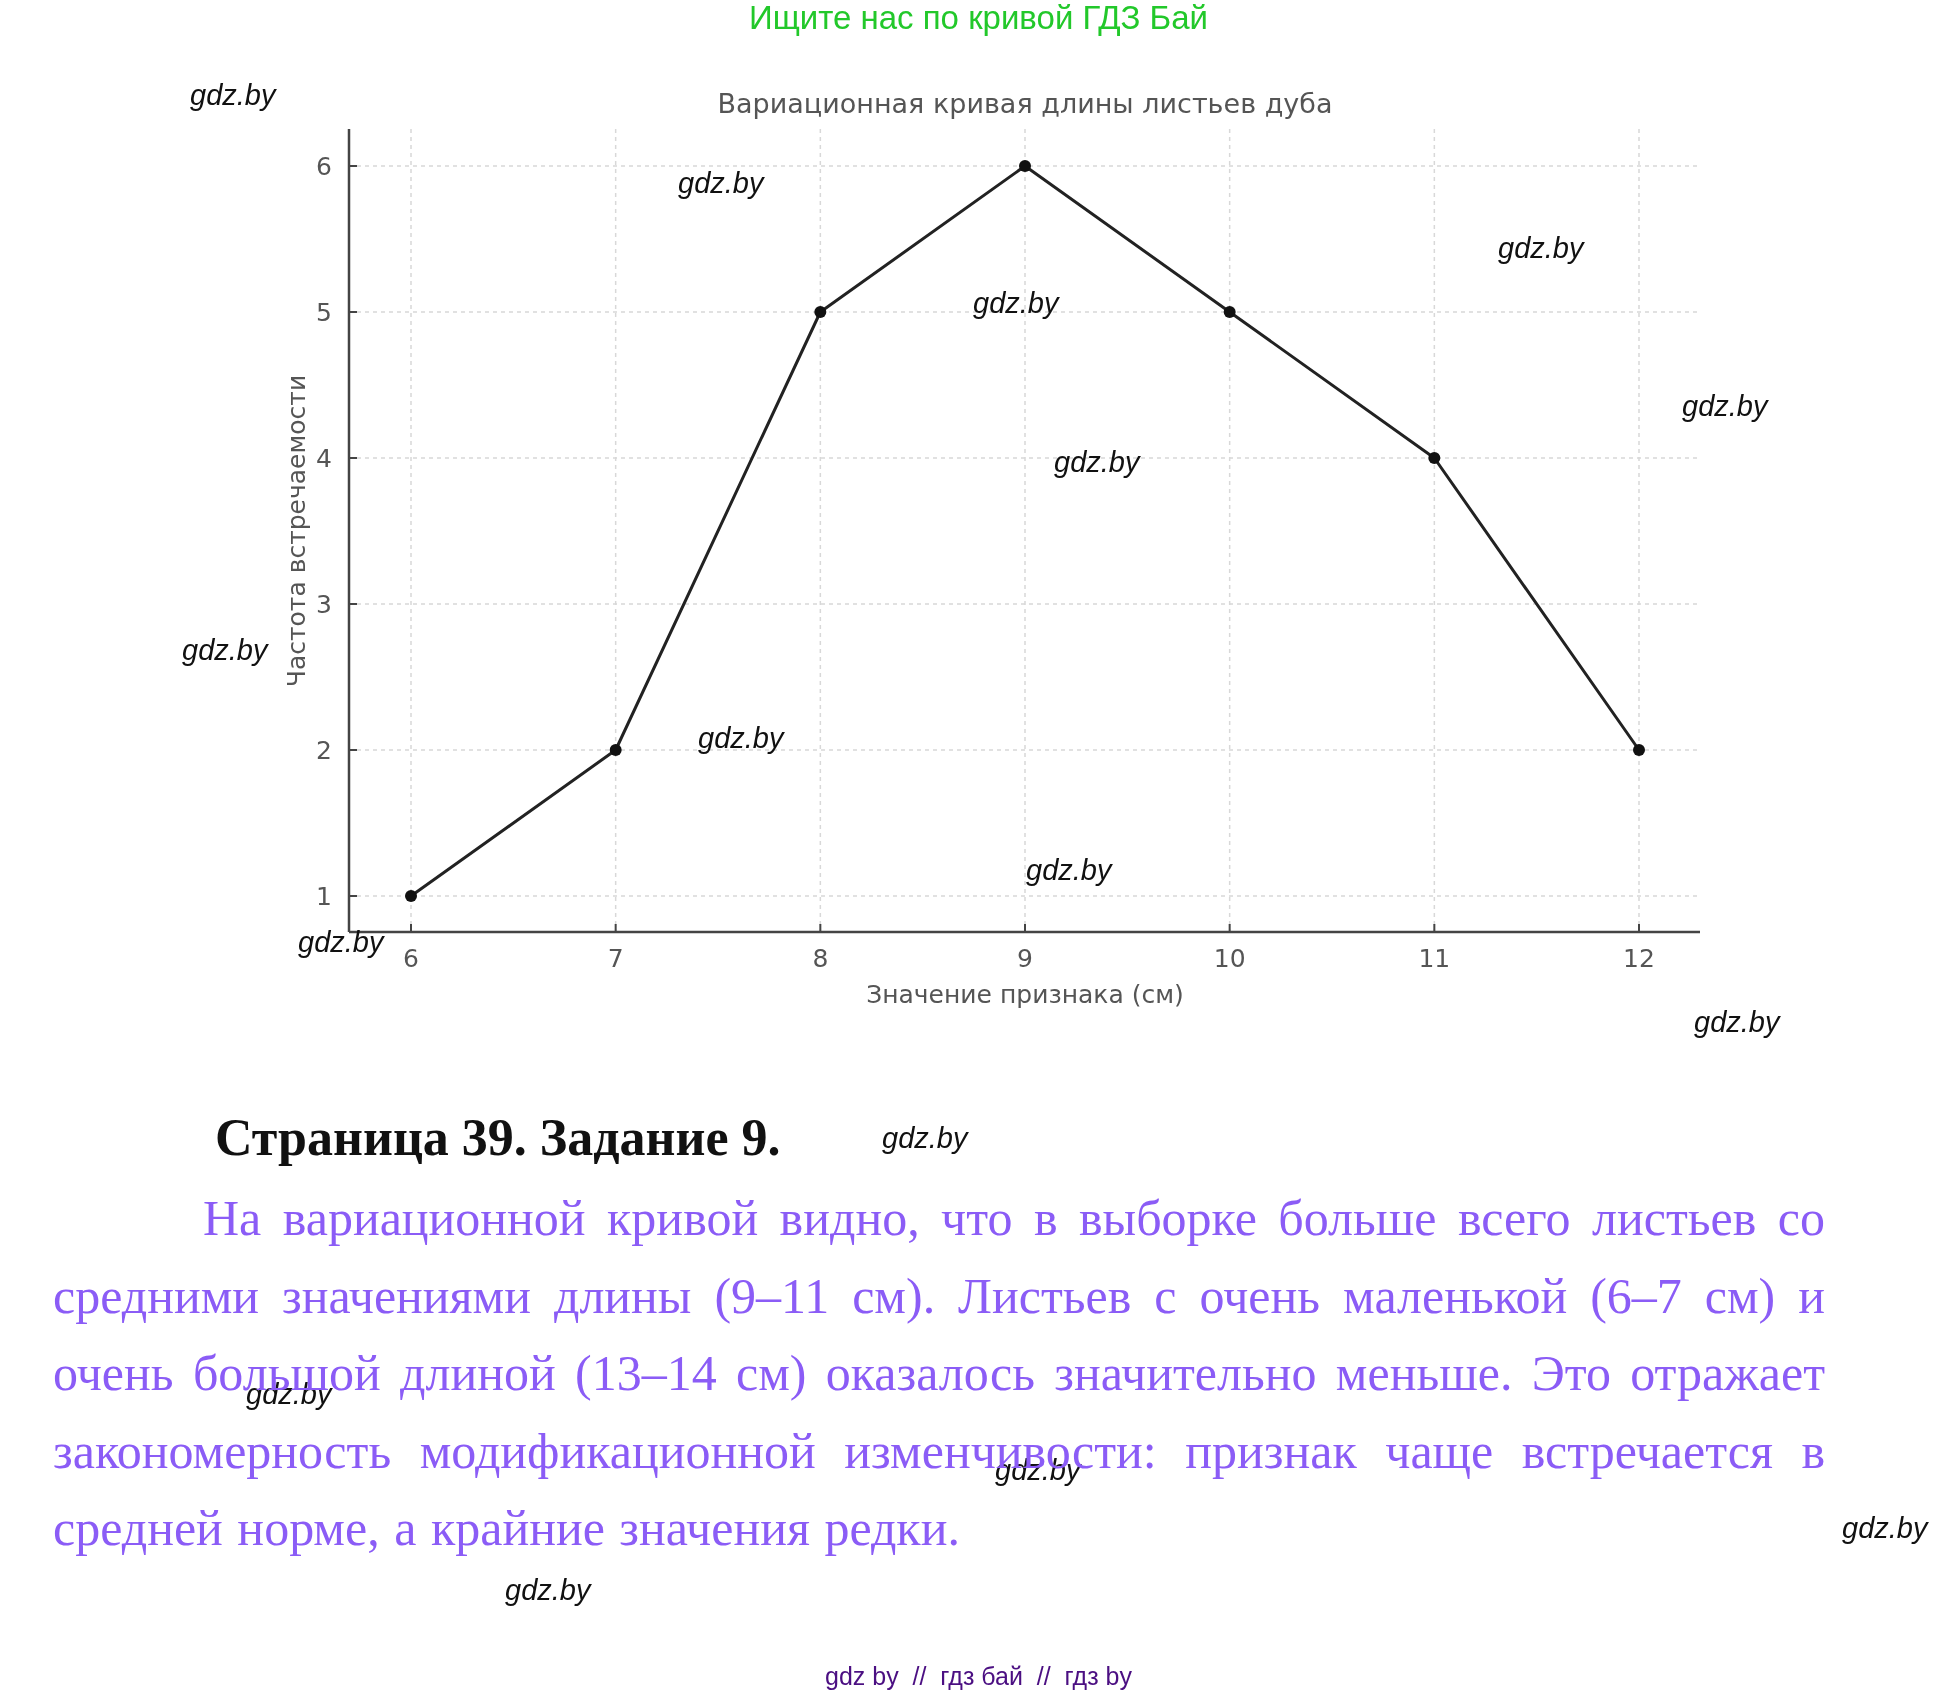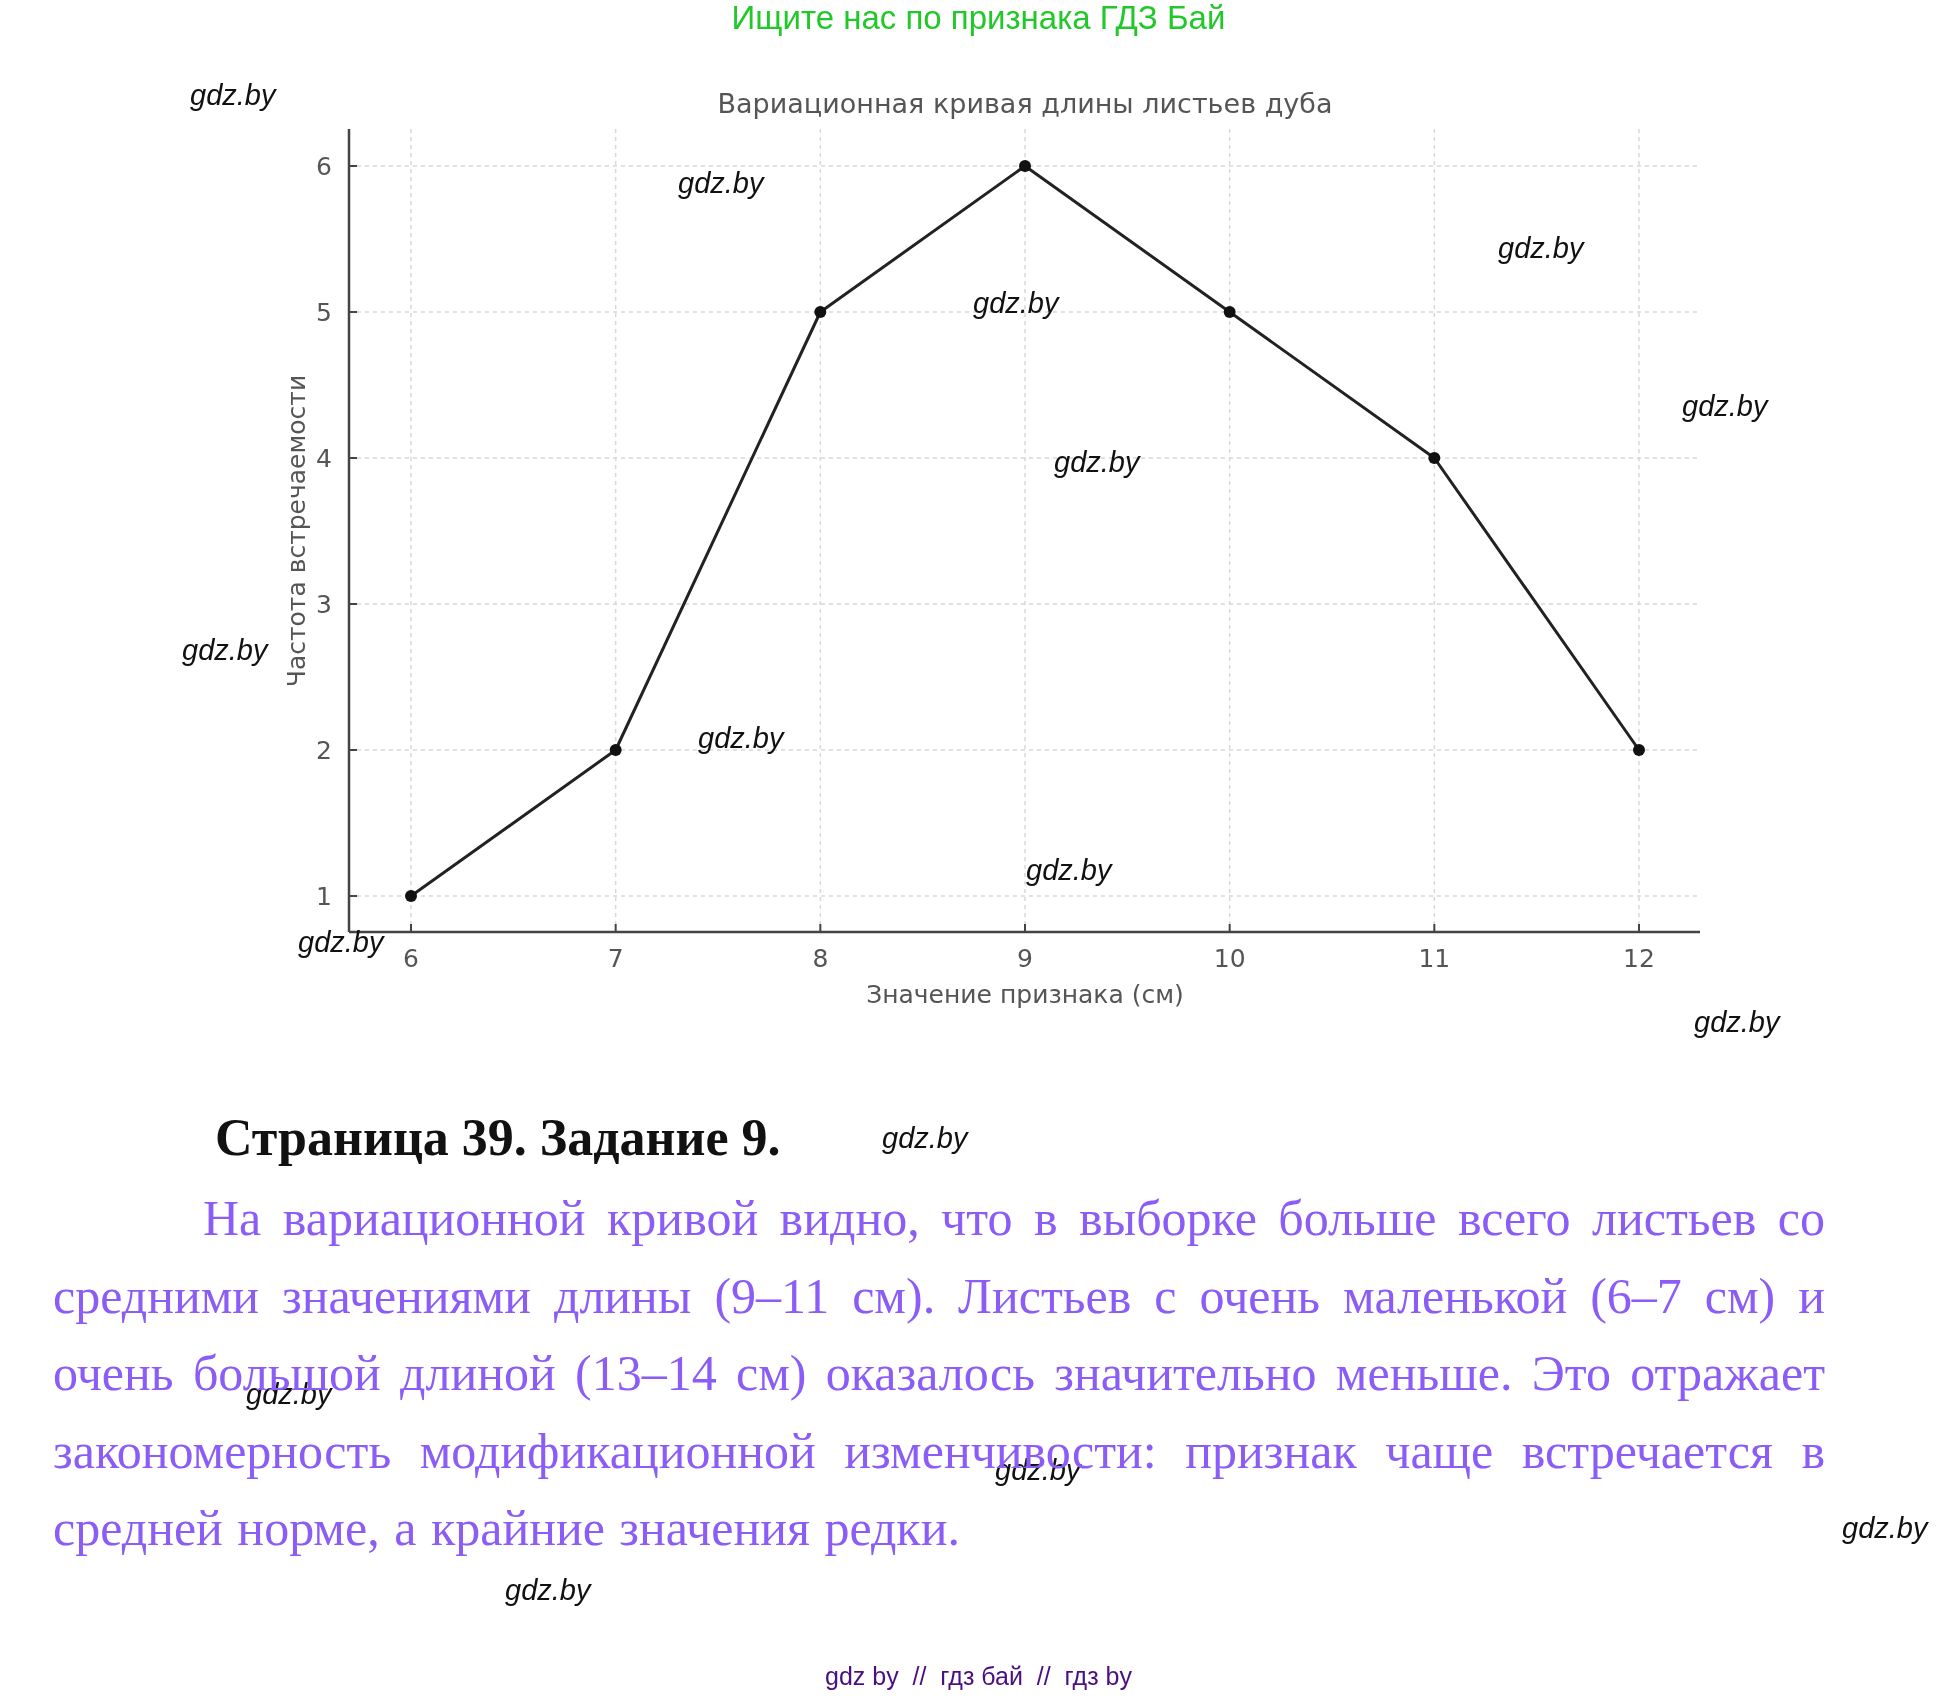--- a/index.html
+++ b/index.html
@@ -23,21 +23,21 @@
     text-align: justify; text-indent: 150px; word-spacing: 2px;
   }
   .footer {
     left: 0; width: 1957px; top: 1662px; text-align: center;
     font-family: "Liberation Sans", sans-serif; font-size: 25px; color: #4b0f82; white-space: pre;
   }
 </style>
 </head>
 <body>
 
-<div class="abs promo">Ищите нас по признака ГДЗ Бай</div>
+<div class="abs promo">Ищите нас по кривой ГДЗ Бай</div>
 
 <svg class="chart-svg" width="1957" height="1060" viewBox="0 0 1957 1060">
   <g id="grid">
       <line x1="411" y1="129" x2="411" y2="932" stroke="#d8d8d8" stroke-width="1.5" stroke-dasharray="4 4"></line>
       <line x1="615.6666666666666" y1="129" x2="615.6666666666666" y2="932" stroke="#d8d8d8" stroke-width="1.5" stroke-dasharray="4 4"></line>
       <line x1="820.3333333333333" y1="129" x2="820.3333333333333" y2="932" stroke="#d8d8d8" stroke-width="1.5" stroke-dasharray="4 4"></line>
       <line x1="1025" y1="129" x2="1025" y2="932" stroke="#d8d8d8" stroke-width="1.5" stroke-dasharray="4 4"></line>
       <line x1="1229.6666666666665" y1="129" x2="1229.6666666666665" y2="932" stroke="#d8d8d8" stroke-width="1.5" stroke-dasharray="4 4"></line>
       <line x1="1434.3333333333335" y1="129" x2="1434.3333333333335" y2="932" stroke="#d8d8d8" stroke-width="1.5" stroke-dasharray="4 4"></line>
       <line x1="1639" y1="129" x2="1639" y2="932" stroke="#d8d8d8" stroke-width="1.5" stroke-dasharray="4 4"></line>

